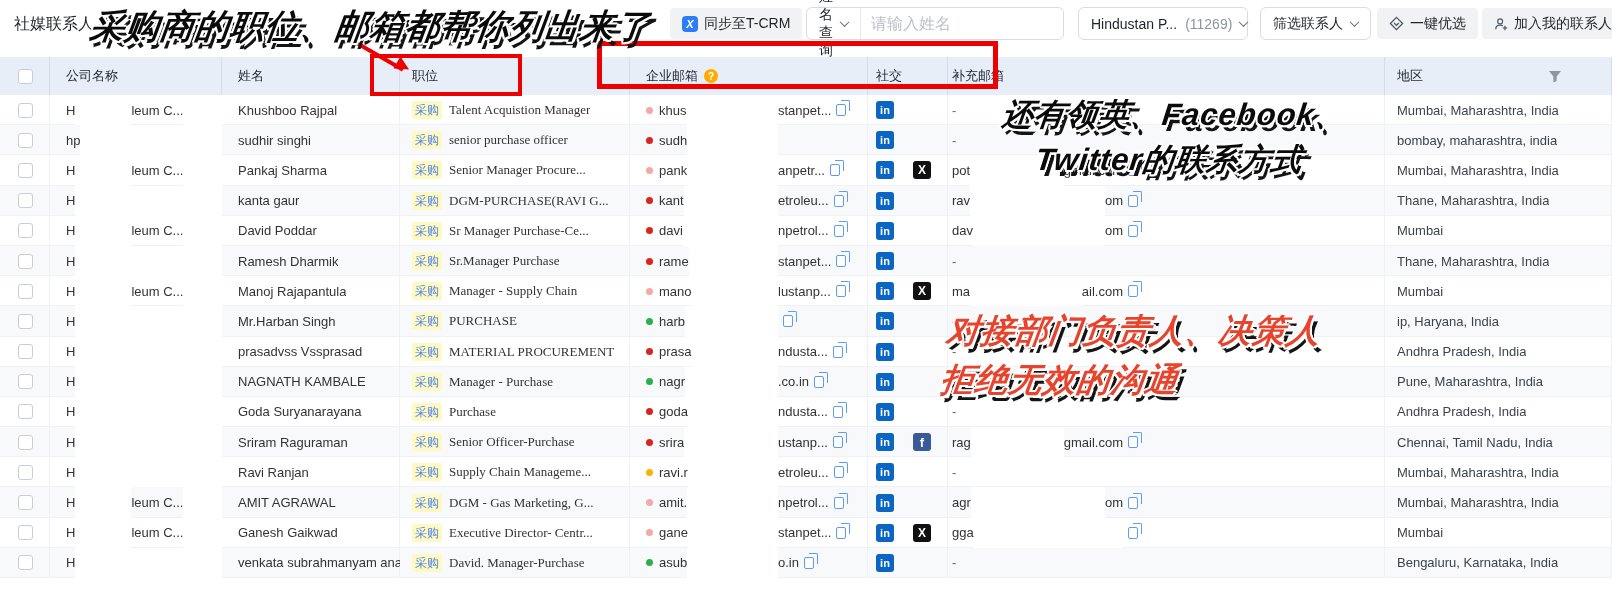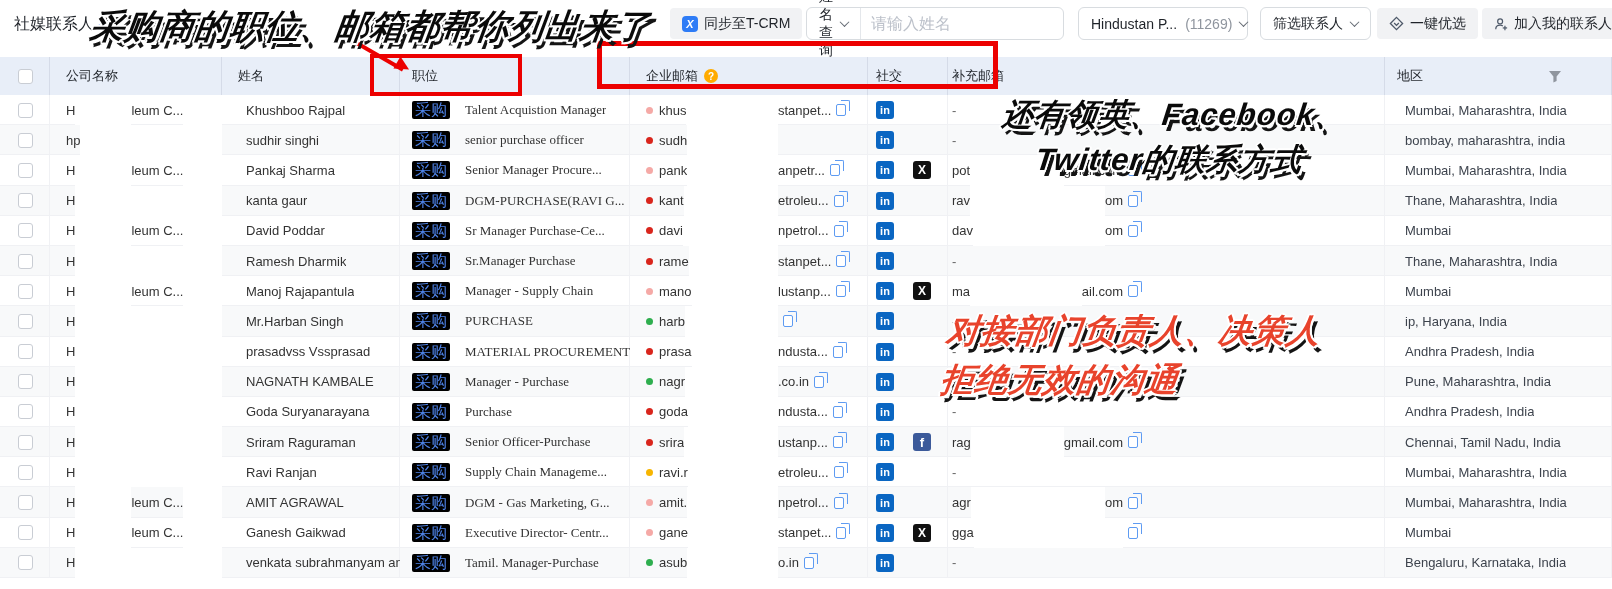--- a/index.html
+++ b/index.html
@@ -56,23 +56,23 @@
   .help-ico { width:14px; height:14px; border-radius:50%; background:#ffab00; color:#fff; font-size:10px;
     font-weight:bold; display:inline-flex; align-items:center; justify-content:center; margin-left:6px; cursor:pointer; }
   .cbx { width:15px; height:15px; border:1px solid #c9cdd4; border-radius:3px; background:#fff; cursor:pointer; flex:none; }
   
   .tbody { position:absolute; left:0; top:95px; width:1612px; z-index:1; }
   .trow { display:flex; height:30.19px; background:#fff; box-shadow:inset 0 -1px 0 #f0f1f4; }
   .trow.alt { background:#f8f9fa; }
   .trow .cell { box-shadow:inset -1px 0 0 #f0f1f4; }
   .censor { background:#fff; align-self:stretch; flex:none; }
   .c-fill { flex:1; }
-  .badge { flex:none; height:18px; line-height:18px; padding:0 3px; border-radius:2px; background:#000000;
-    color:#4e83e8; font-size:16px; margin-right:7px; }
-  .ttxt { overflow:hidden; white-space:nowrap;margin-left:8px; }
+  .badge { flex:none; height:18px; line-height:18px; padding:0 3px; border-radius:2px; background:#fef9c3;
+    color:#4e83e8; font-size:12px; margin-right:7px; }
+  .ttxt { overflow:hidden; white-space:nowrap; }
   .dot { width:7px; height:7px; border-radius:50%; flex:none; margin-right:6px; }
   .dot.pink   { background:#f5a9a6; }
   .dot.red    { background:#d9251c; }
   .dot.green  { background:#2eae4e; }
   .dot.yellow { background:#f7b500; }
   .email-left { display:flex; align-items:center; width:132px; align-self:stretch; flex:none; }
   .copy { position:relative; width:10px; height:12px; border:1.5px solid #5e9bf2; border-radius:2px;
     background:#fff; flex:none; margin-left:5px; cursor:pointer; }
   .copy::before { content:""; position:absolute; right:-5px; top:-5px; width:8px; height:10px;
     border-top:1.5px solid #5e9bf2; border-right:1.5px solid #5e9bf2; border-radius:0 2px 0 0; }
@@ -782,21 +782,21 @@
         <span>H</span>
         <span class="censor" style="width:56px;"></span>
         <span></span>
         <span class="censor c-fill"></span>
       </div>
       <div class="cell co-name">
           <span class="ttxt">venkata subrahmanyam ana...</span>
         </div>
       <div class="cell co-title">
         <span class="badge">采购</span>
-        <span class="ttxt">Tamil. Manager-Purchase</span>
+        <span class="ttxt">David. Manager-Purchase</span>
       </div>
       <div class="cell co-email">
         <div class="email-left">
           <span class="dot green"></span>
           <span>asub</span>
           <span class="censor c-fill"></span>
         </div>
         <span>o.in</span>
       <span class="copy"></span>
         </div>

